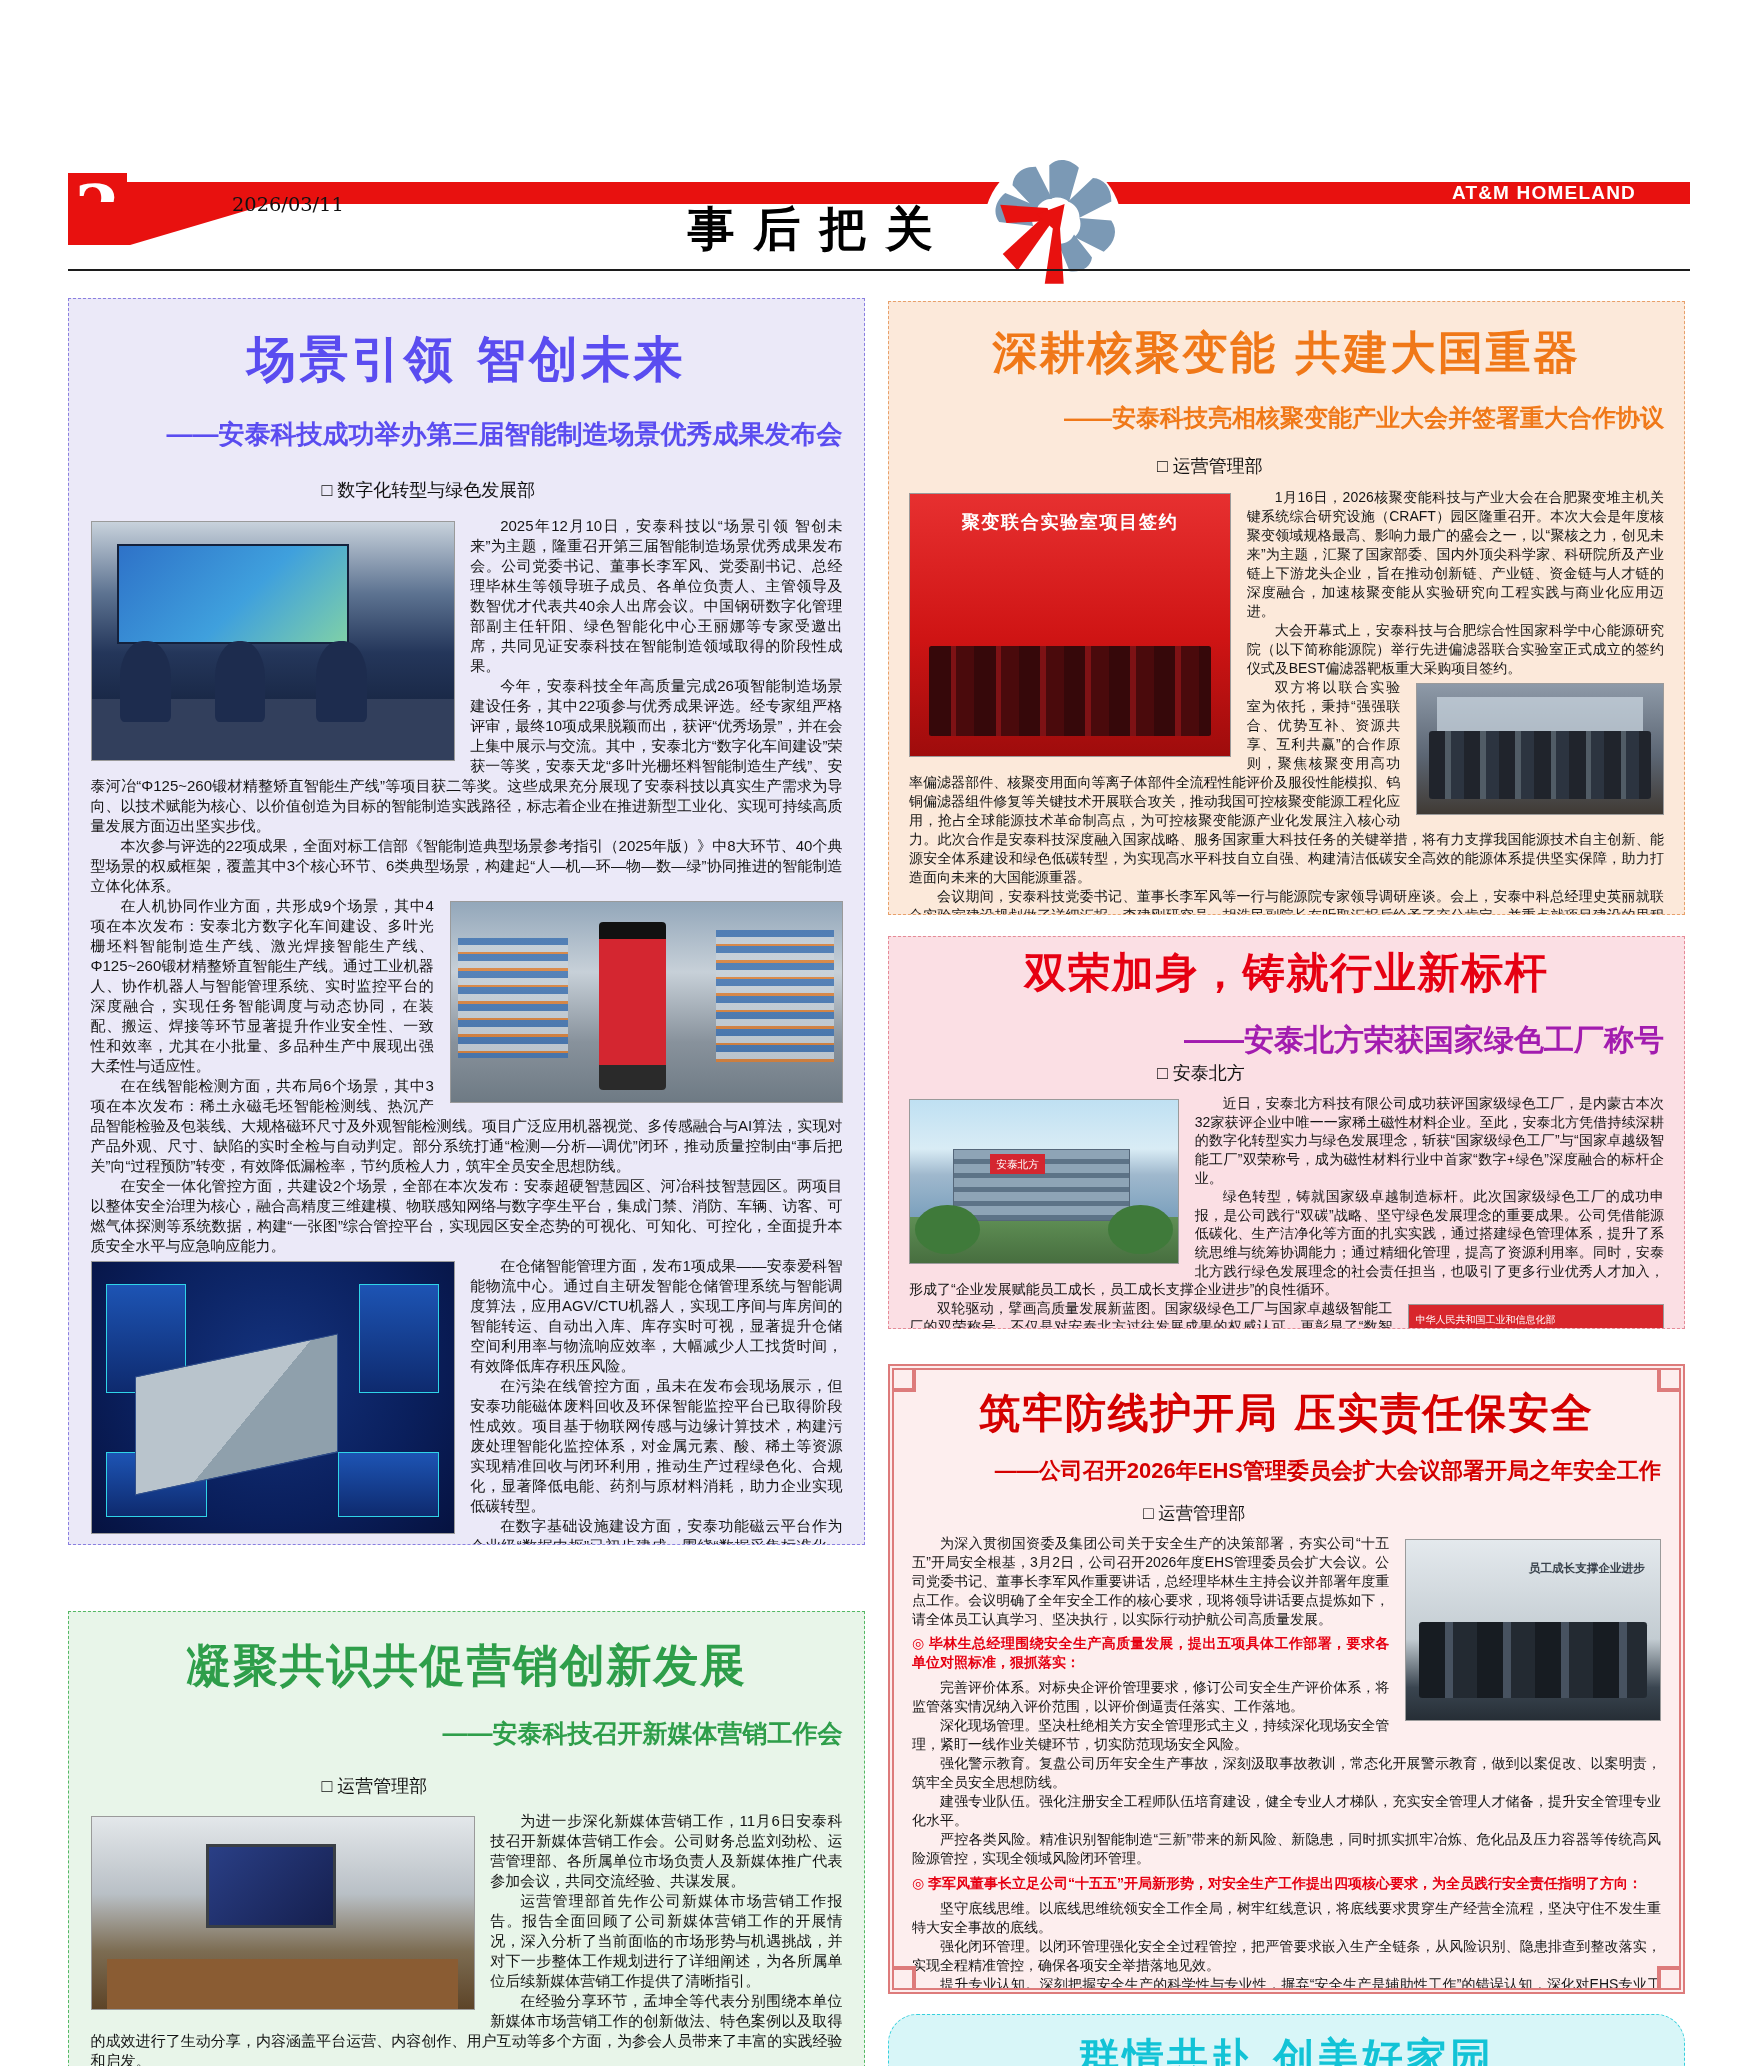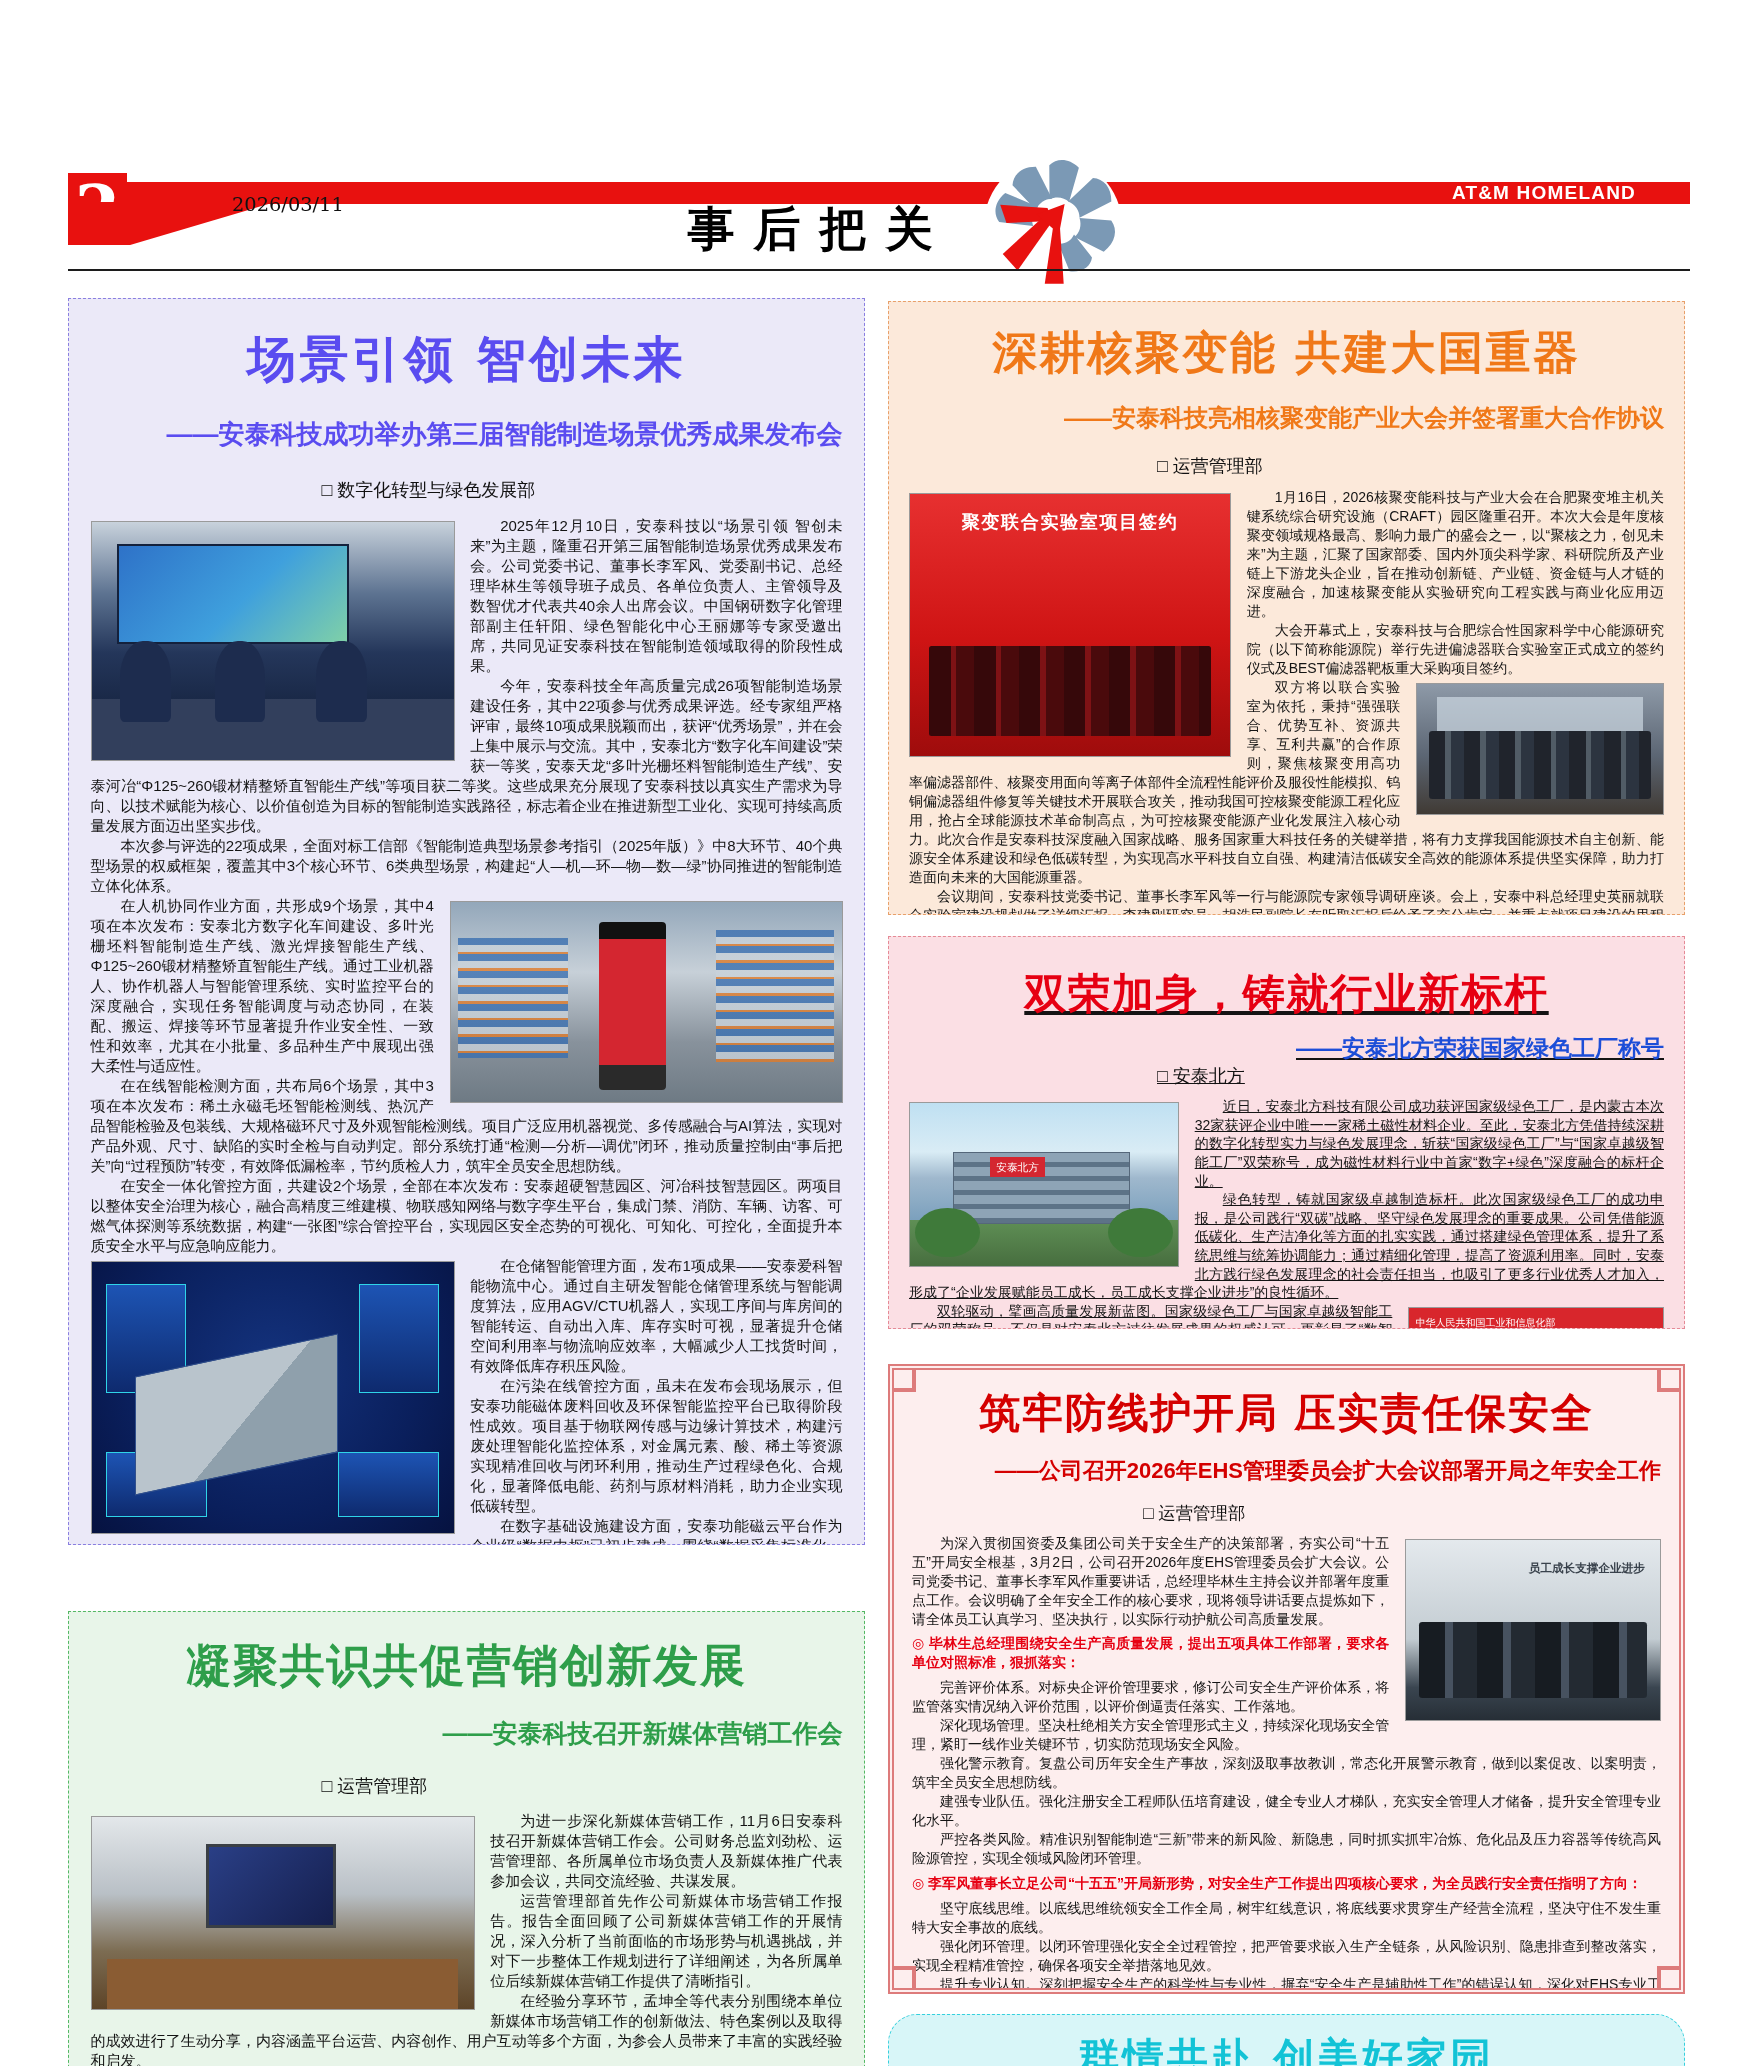--- a/index.html
+++ b/index.html
@@ -46,23 +46,23 @@
   #box-mkt .bodytxt  { font-size:15px; line-height:20px; }
 
   #box-fusion { left:888px; top:301px; width:797px; height:614px; background:#fce9da;
                 border:1.2px dashed #e8a06a; padding:15px 20px; }
   #box-fusion .bx-title { font-size:45px; color:#f07818; letter-spacing:2.5px; margin-top:5.8px; }
   #box-fusion .bx-sub   { font-size:24px;  color:#f07818; margin-top:19px; }
   #box-fusion .bx-dept  { margin:20px 0 10.7px 248px; }
   #box-fusion .bodytxt  { font-size:14px; line-height:19px; }
 
   #box-green { left:888px; top:936px; width:797px; height:393px; background:#fbdfe4;
-               border:1.2px dashed #e58a96; padding:26px 20px;text-decoration:underline; }
+               border:1.2px dashed #e58a96; padding:5px 20px; }
   #box-green .bx-title { font-size:42px; color:#e60012; letter-spacing:1.7px; margin-top:3.3px; }
-  #box-green .bx-sub   { font-size:23px;  color:#1d4ed8; margin-top:11px; }
+  #box-green .bx-sub   { font-size:30px;  color:#a21caf; margin-top:19px; }
   #box-green .bx-dept  { margin:0 0 9px 248px; }
   #box-green .bodytxt  { font-size:14px; line-height:18.6px; }
 
   #box-ehs { left:888px; top:1364px; width:797px; height:630px; background:#fdeeee;
              border:6.6px double #dd7b7b; padding:12.4px 18px; }
   .corner { position:absolute; width:26.4px; height:26.4px; border:4.1px solid #dd7b7b; background:#fdeeee; }
   #box-ehs .bx-title { font-size:41px; color:#d40000; letter-spacing:1.7px; margin-top:3.3px; }
   #box-ehs .bx-sub   { font-size:22px;  color:#d40000; margin-top:15.7px; }
   #box-ehs .bx-dept  { margin:15px 0 8.3px 231px; font-size:17.4px; }
   #box-ehs .bodytxt  { font-size:14px; line-height:19px; }

